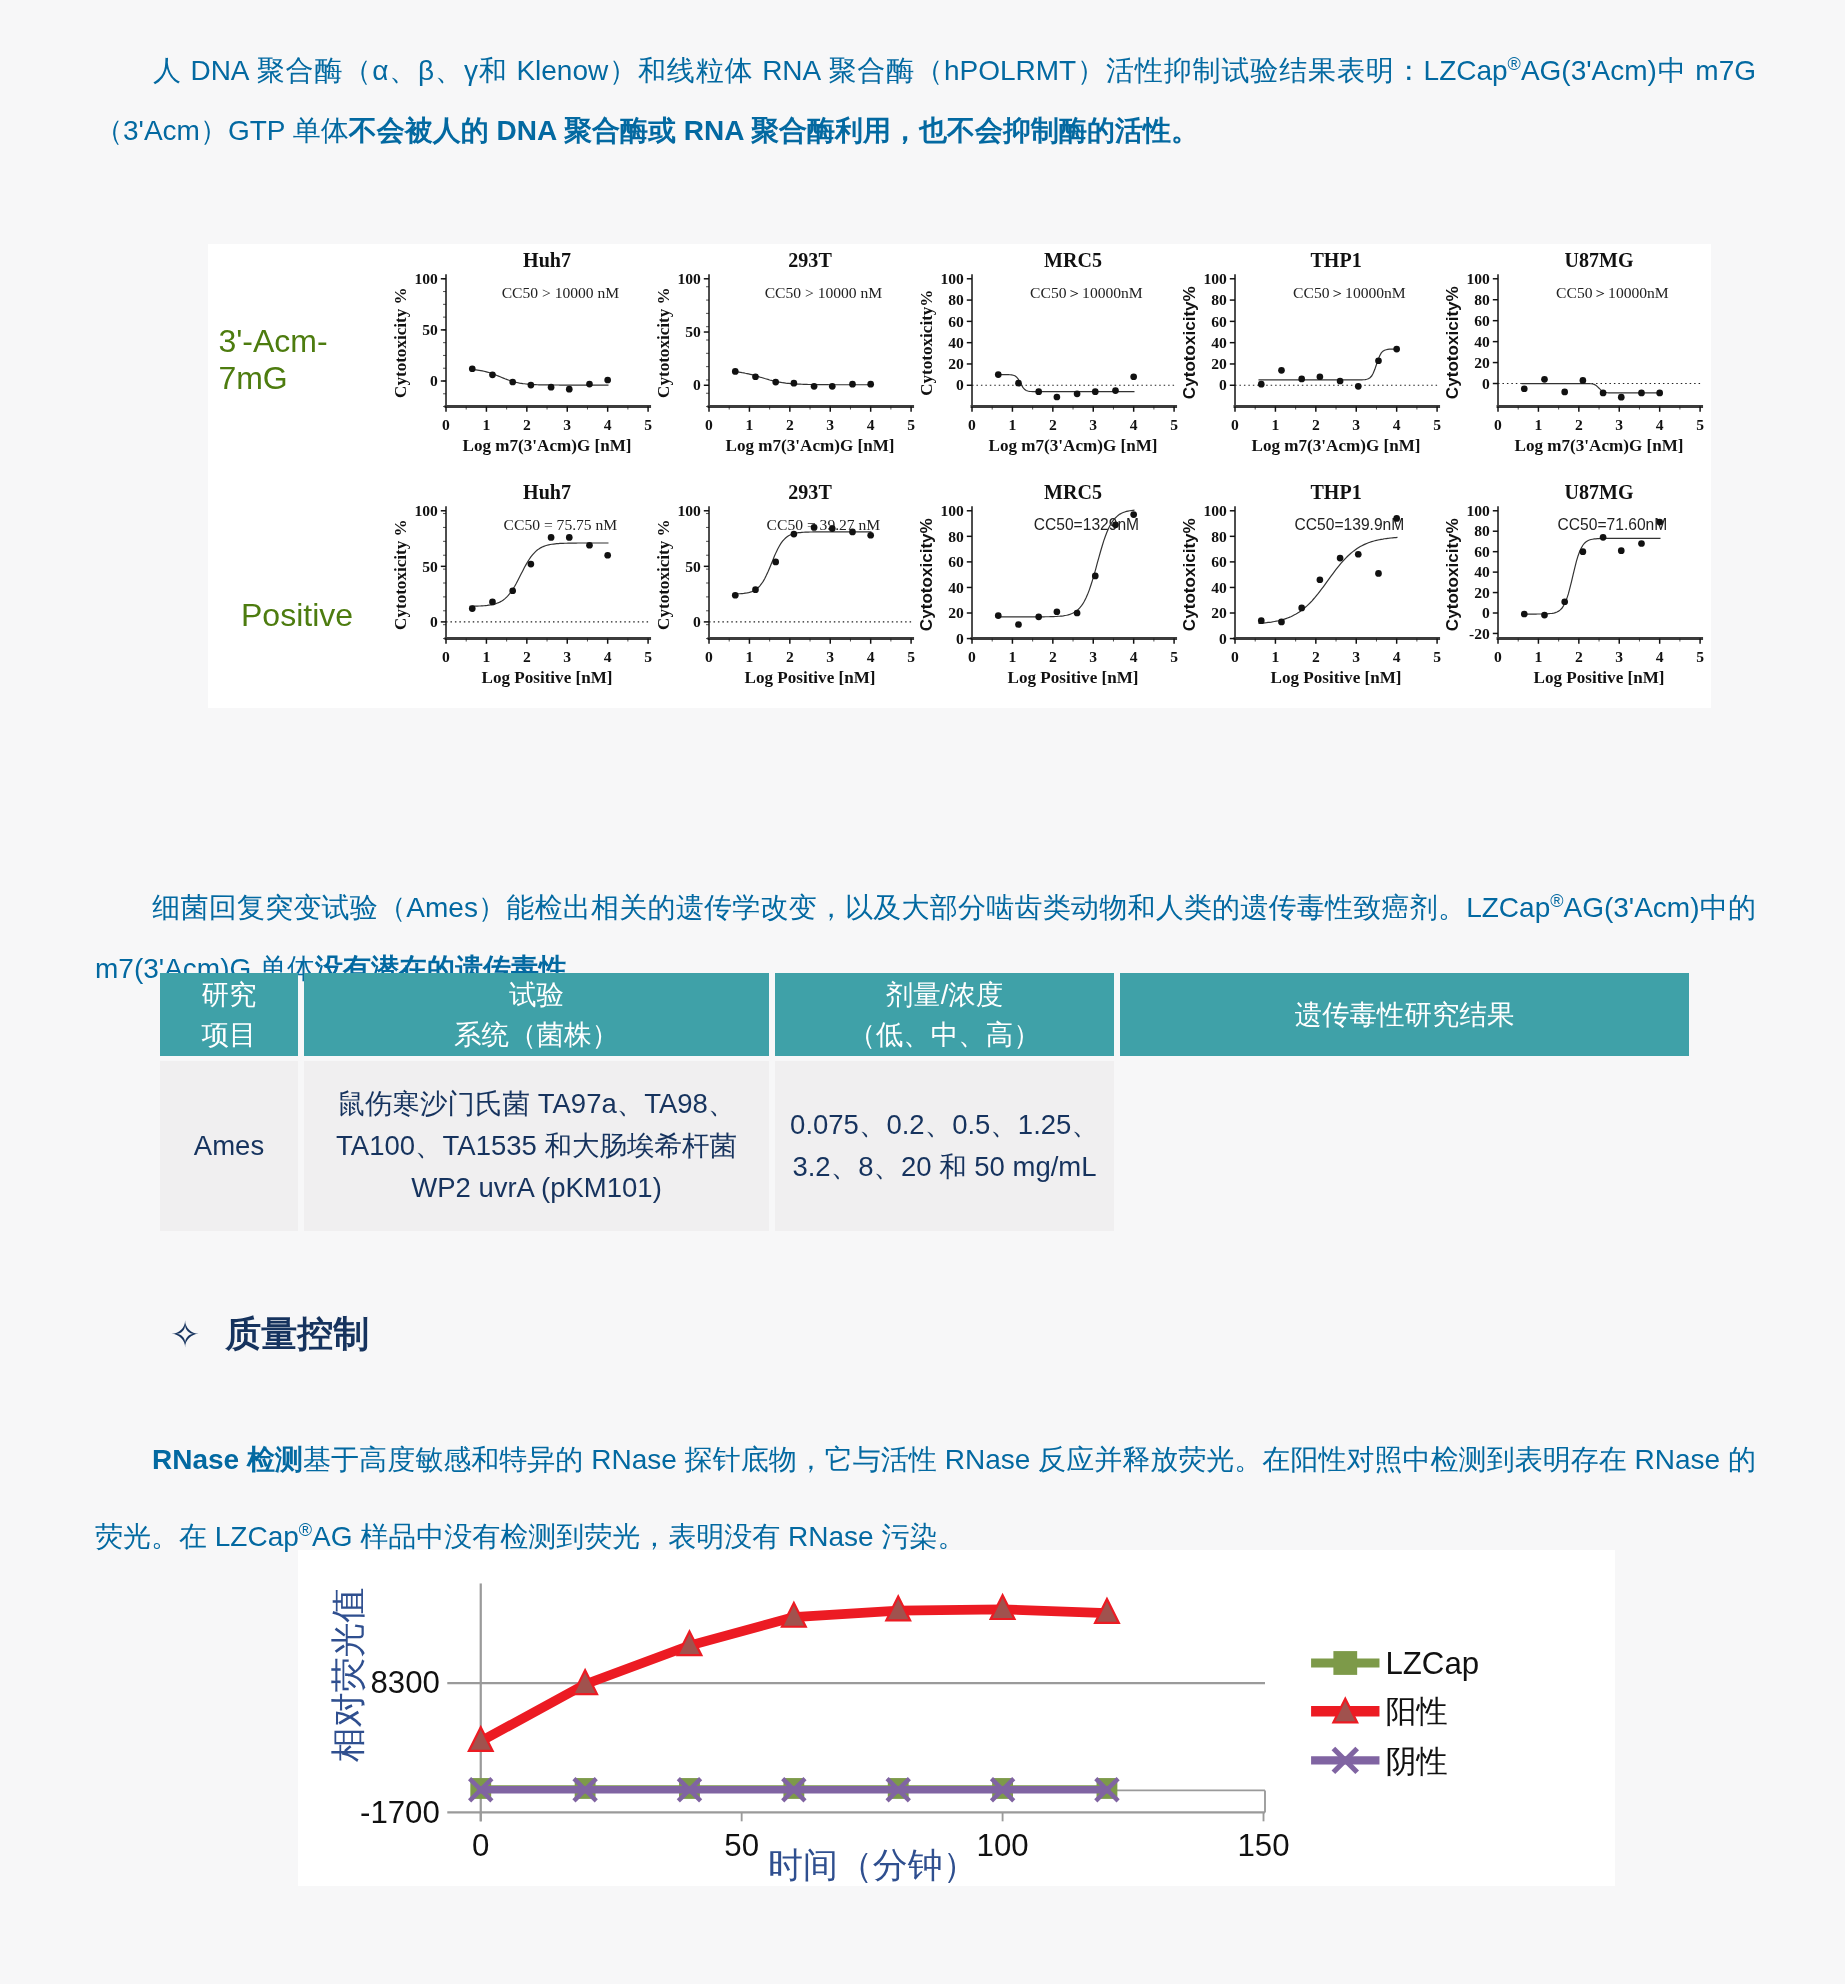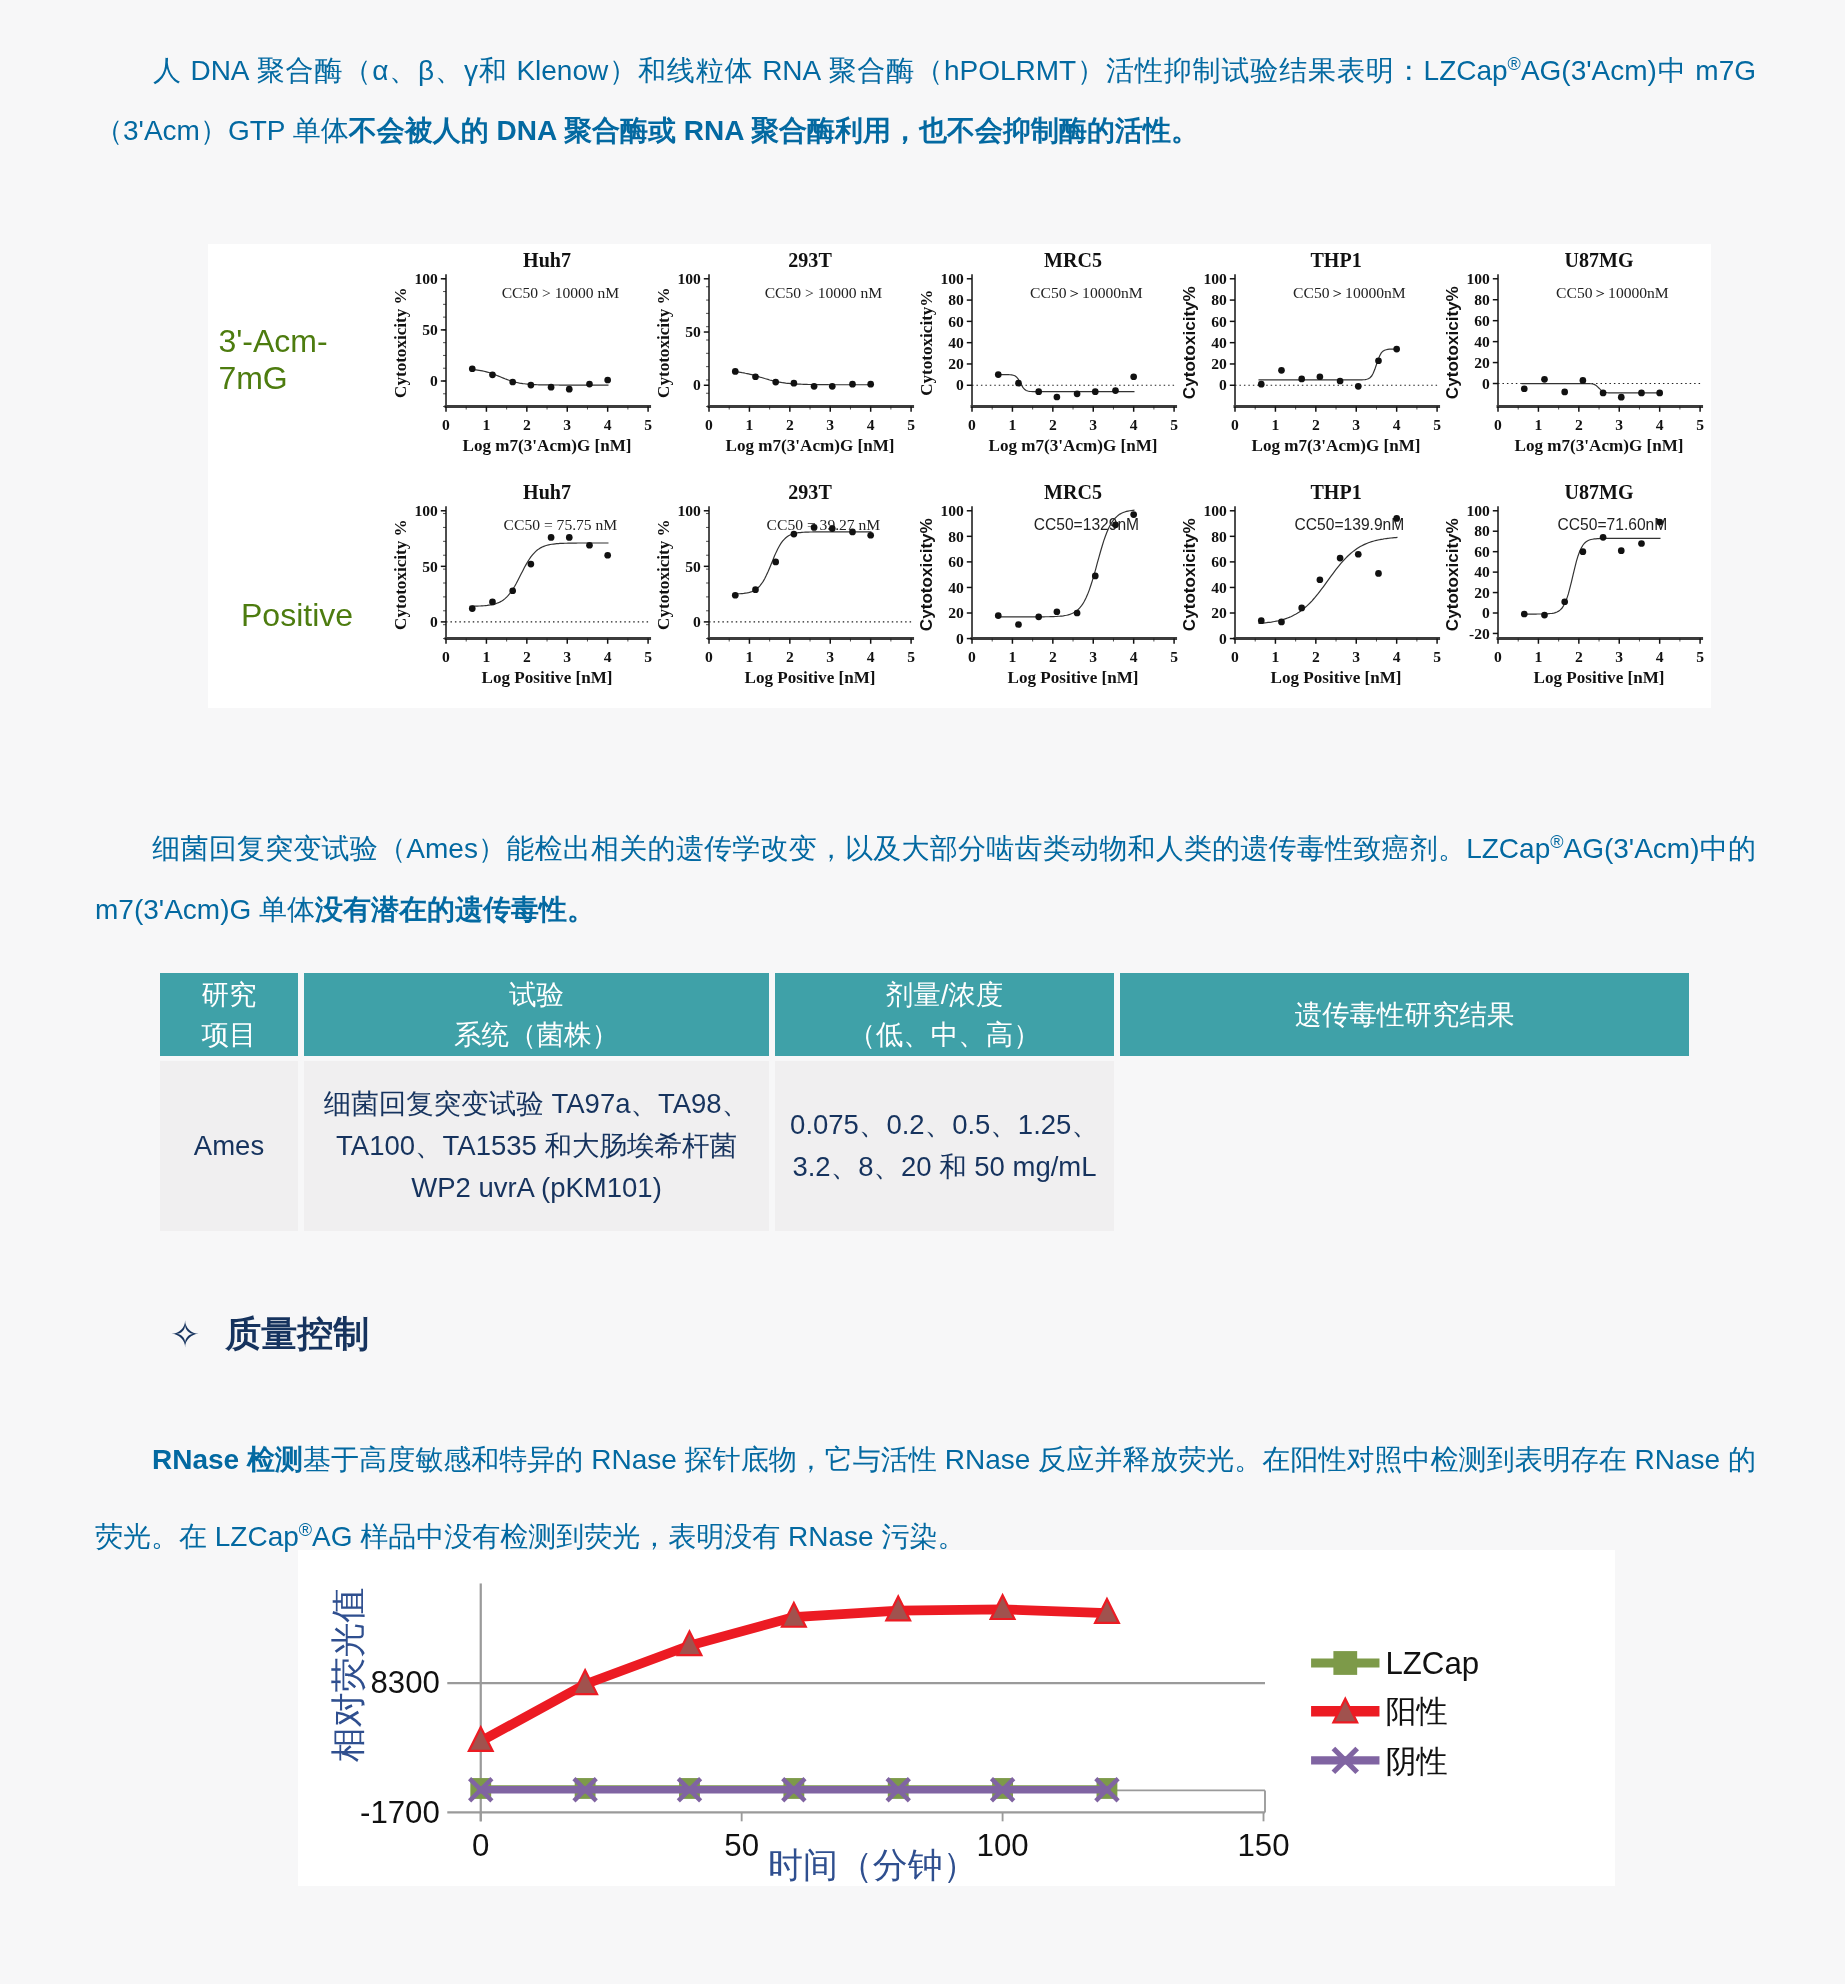--- a/index.html
+++ b/index.html
@@ -1,21 +1,21 @@
 <!DOCTYPE html>
 <html style="font-size:12px"><head>
 <meta charset="utf-8">
 <style>
   html,body{margin:0;padding:0;}
   body{font-family:"Liberation Sans","DejaVu Sans",sans-serif;}
   #page{position:relative;width:1846px;height:1985px;background:#f7f7f8;overflow:hidden;}
   .para{position:absolute;left:95px;width:1661px;color:#0369a1;font-size:28px;
         text-align:justify;text-justify:inter-ideograph;}
   #para1{top:13.4px;line-height:60px;}
-  #para2{top:790px;line-height:61px;}
+  #para2{top:849px;line-height:61px;}
   #para3{top:1393px;line-height:77px;}
   .para .indent{display:inline-block;width:57px;}
   .para b{font-weight:bold;}
   sup.reg{font-size:18px;vertical-align:super;line-height:0;}
   
   #fig1{position:absolute;left:208px;top:244px;width:1503px;height:464px;background:#ffffff;}
   .fig-row{display:flex;align-items:center;height:232px;}
   .row-label{width:186px;padding-left:10.4px;box-sizing:border-box;color:#4d7c0f;
              font-size:32px;letter-spacing:0px;}
   svg.mini{width:263px;height:223px;display:block;}
@@ -541,21 +541,21 @@
 
   <div id="gen-table">
     <div class="th">研究
 项目</div>
     <div class="th">试验
 系统（菌株）</div>
     <div class="th">剂量/浓度
 （低、中、高）</div>
     <div class="th">遗传毒性研究结果</div>
     <div class="td">Ames</div>
-    <div class="td">细菌回复突变试验 TA97a、TA98、TA100、TA1535 和大肠埃希杆菌 WP2 uvrA (pKM101)</div>
+    <div class="td">鼠伤寒沙门氏菌 TA97a、TA98、TA100、TA1535 和大肠埃希杆菌 WP2 uvrA (pKM101)</div>
     <div class="td">0.075、0.2、0.5、1.25、3.2、8、20 和 50 mg/mL</div>
   </div>
 
   <div id="section-head">
     <span class="star">✧</span>
     <span class="title">质量控制</span>
   </div>
 
   <p class="para" id="para3"><span class="indent"></span><b>RNase 检测</b><span>基于高度敏感和特异的 RNase 探针底物，它与活性 RNase 反应并释放荧光。在阳性对照中检测到表明存在 RNase 的荧光。在 LZCap</span><sup class="reg">®</sup><span>AG 样品中没有检测到荧光，表明没有 RNase 污染。</span></p>
 

